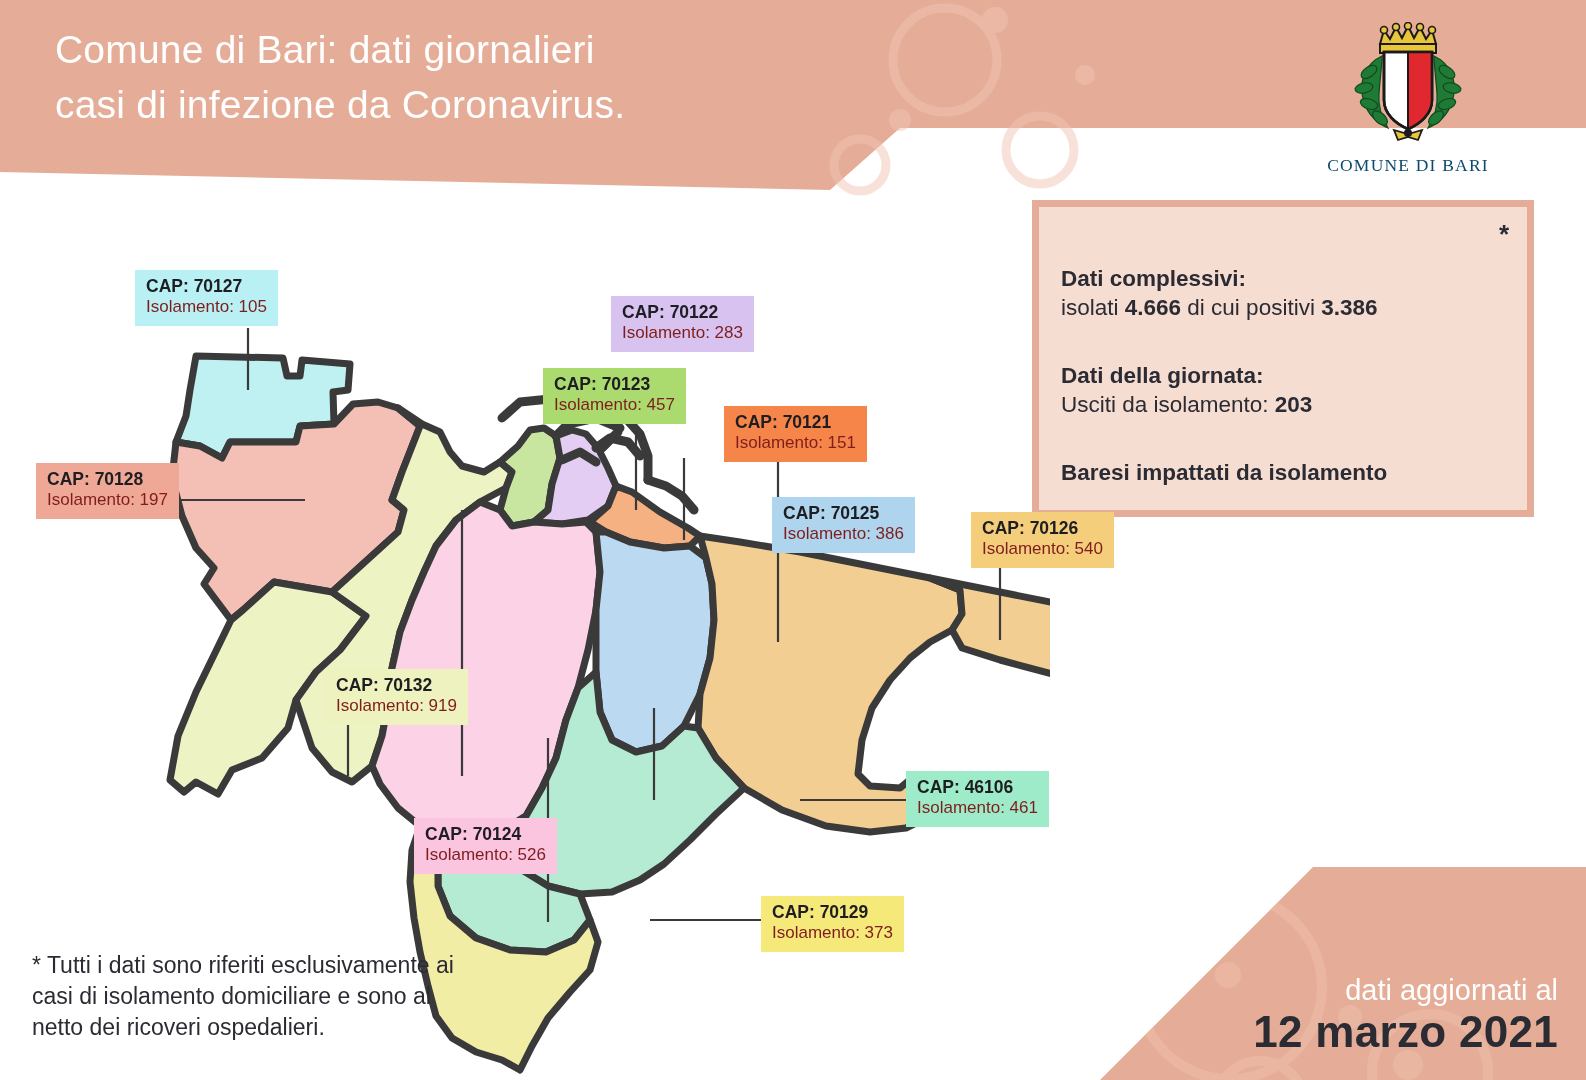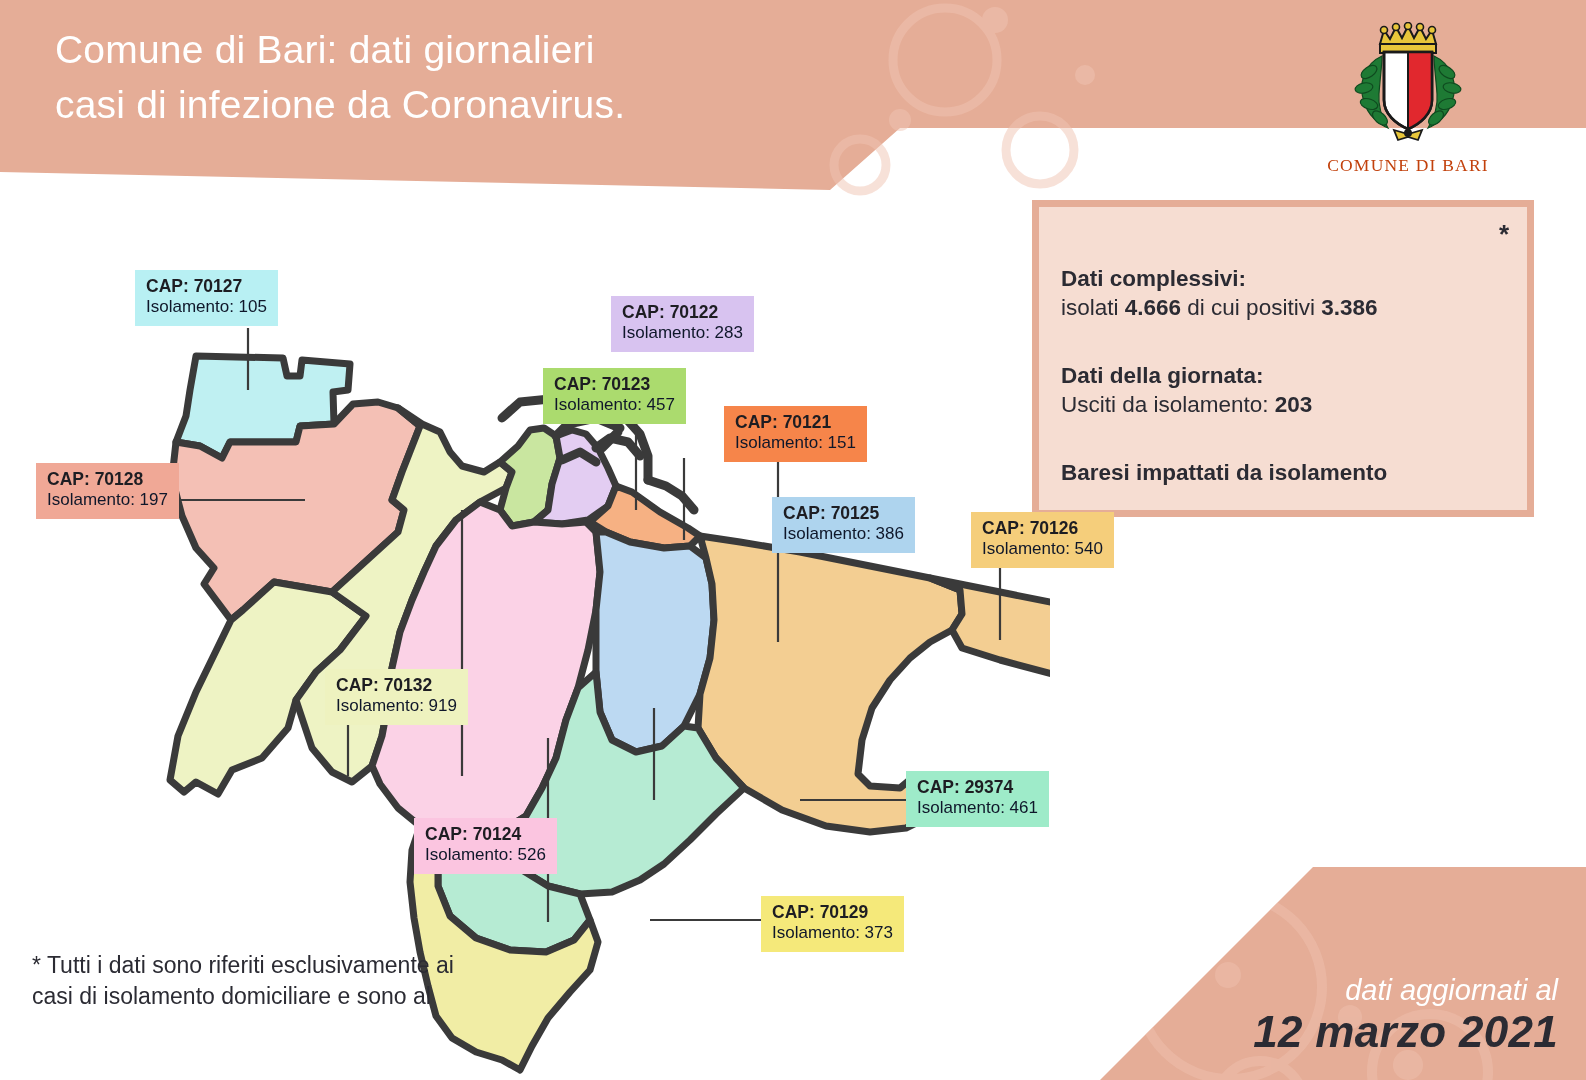--- a/index.html
+++ b/index.html
@@ -51,21 +51,21 @@
     right: 78px; top: 22px;
     width: 200px;
     z-index: 6;
     text-align: center;
   }
   .logo-caption {
     margin-top: 4px;
     font-family: "Liberation Serif", serif;
     font-size: 17.5px;
     letter-spacing: 1.2px;
-    color: #c2410c;
+    color: #0c4a6e;
   }
 
   
   .stats-panel {
     position: absolute;
     left: 1032px; top: 200px;
     width: 502px;
     box-sizing: border-box;
     background: #f6ddd2;
     border: 7px solid #e5ad97;
@@ -124,21 +124,21 @@
   }
   .cap-label .cap-code {
     font-size: 17.5px;
     font-weight: 700;
     color: #1d1d22;
     display: block;
   }
   .cap-label .cap-iso {
     font-size: 17px;
     font-weight: 400;
-    color: #0f172a;
+    color: #7f1d1d;
     display: block;
   }
 
   
   .footnote {
     position: absolute;
     left: 32px; top: 950px;
     width: 560px;
     z-index: 8;
     font-size: 23px;
@@ -161,21 +161,20 @@
     left: 0; top: 0;
     width: 486px; height: 213px;
     opacity: .42;
     pointer-events: none;
   }
   .date-text {
     position: absolute;
     right: 28px; bottom: 24px;
     text-align: right;
     z-index: 4;
-    font-style: italic;
   }
   .date-label {
     font-size: 29px;
     color: #ffffff;
     line-height: 1.15;
   }
   .date-value {
     font-size: 44px;
     font-weight: 700;
     color: #2b2b33;
@@ -386,32 +385,33 @@
   <span class="cap-code">CAP: 70132</span>
   <span class="cap-iso">Isolamento: 919</span>
 </div>
 
 <div class="cap-label" style="left:414px; top:818px; background:#fbc5e0;">
   <span class="cap-code">CAP: 70124</span>
   <span class="cap-iso">Isolamento: 526</span>
 </div>
 
 <div class="cap-label" style="left:906px; top:771px; background:#9eebc9;">
-  <span class="cap-code">CAP: 29374</span>
+  <span class="cap-code">CAP: 46106</span>
   <span class="cap-iso">Isolamento: 461</span>
 </div>
 
 <div class="cap-label" style="left:761px; top:896px; background:#f5e97a;">
   <span class="cap-code">CAP: 70129</span>
   <span class="cap-iso">Isolamento: 373</span>
 </div>
 
 <div class="footnote">
   <div>* Tutti i dati sono riferiti esclusivamente ai</div>
   <div>casi di isolamento domiciliare e sono al</div>
+  <div>netto dei ricoveri ospedalieri.</div>
 </div>
 
 <div class="date-band">
   <svg class="date-deco" viewBox="0 0 486 213">
     <g fill="none" stroke="#f0c4b3" stroke-width="10">
       <circle cx="130" cy="120" r="92"></circle>
       <circle cx="62" cy="52" r="26"></circle>
       <circle cx="160" cy="238" r="44"></circle>
       <circle cx="330" cy="205" r="58"></circle>
     </g>

